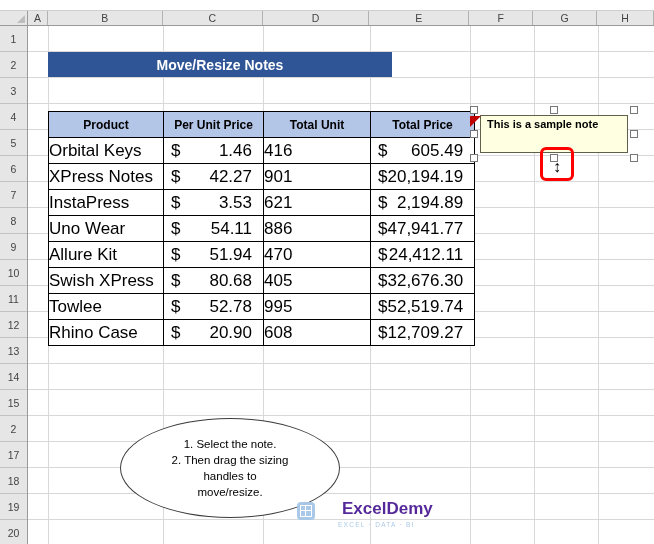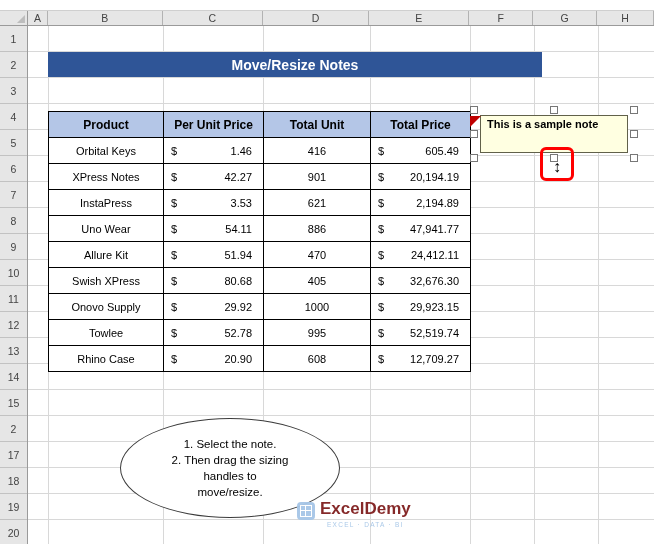--- a/index.html
+++ b/index.html
@@ -21,31 +21,31 @@
     background:#E6E6E6; border-right:1px solid #9A9A9A; box-sizing:border-box; z-index:1; }
   .rowhdr-cell { height:26px; box-sizing:border-box; border-bottom:1px solid #C2C2C2;
     display:flex; align-items:center; justify-content:center; font-size:10.5px; color:#444; }
 
   
   #grid { position:absolute; left:28px; top:26px; width:626px; height:518px;
     background-image:repeating-linear-gradient(to bottom, transparent 0px, transparent 25px, #D8D8D8 25px, #D8D8D8 26px); }
   .vline { position:absolute; top:0; bottom:0; width:1px; background:#D8D8D8; }
 
   
-  #banner { position:absolute; left:48px; top:52px; width:494px; height:25px;
+  #banner { position:absolute; left:48px; top:52px; width:344px; height:25px;
     background:#2F5597; color:#fff; font-weight:bold; font-size:14px;
     display:flex; align-items:center; justify-content:center; z-index:2; }
 
   
   #datatable { position:absolute; left:48px; top:103px; border-collapse:collapse;
     table-layout:fixed; z-index:2;margin-top:8px; }
   #datatable th, #datatable td { border:1px solid #000; padding:0; background:#fff; }
   #datatable th { background:#B4C6E7; font-size:12px; font-weight:bold; height:25px;
     text-align:center; color:#000; }
-  #datatable td { font-size:11px; height:25px; text-align:center; color:#000;border-radius:6px; }
+  #datatable td { font-size:17px; height:25px; color:#000;border-radius:6px; }
   .money-wrap { display:flex; justify-content:space-between; align-items:center;
     padding:0 11px 0 7px; }
 
   
   #note { position:absolute; left:480px; top:115px; width:148px; height:38px;
     background:#FFFFE1; border:1px solid #61614a; box-sizing:border-box;
     padding:2px 6px; font-size:11px; font-weight:bold; color:#000; z-index:3; }
   .handle { position:absolute; width:6px; height:6px; background:#fff;
     border:1px solid #777; z-index:4; }
   #note-wedge { position:absolute; left:470px; top:116px; width:11px; height:11px;
@@ -64,21 +64,21 @@
   
   #watermark { position:absolute; left:297px; top:500px; display:flex; gap:5px;
     z-index:3; opacity:0.95; align-items:flex-start; }
   #wm-logo { width:18px; height:18px; border-radius:4px; background:#A6C6E7;
     display:flex; align-items:center; justify-content:center; margin-top:2px; }
   .wm-grid { width:10px; height:10px; border:1.5px solid #fff; box-sizing:content-box;
     background-image:
       linear-gradient(to right, transparent 4px, #fff 4px, #fff 5.5px, transparent 5.5px),
       linear-gradient(to bottom, transparent 4px, #fff 4px, #fff 5.5px, transparent 5.5px); }
   #wm-textcol { display:flex; flex-direction:column; align-items:center; }
-  #wm-name { font-size:17px; font-weight:bold; color:#7f1d1d; line-height:1.1; }
+  #wm-name { font-size:17px; font-weight:bold; color:#4c1d95; line-height:1.1;margin-left:22px; }
   #wm-tagline { font-size:6.5px; color:#A6C6E7; letter-spacing:1.3px; margin-top:2px; }
 </style>
 </head>
 <body>
 
 <div id="app">
 
   <div id="colheaders">
     <div class="corner">
       <div class="corner-tri"></div>
@@ -235,36 +235,20 @@
           </td>
           <td>405</td>
           <td>
             <div class="money-wrap">
               <span>$</span>
               <span>32,676.30</span>
             </div>
           </td>
         </tr>
         <tr>
-          <td>Onovo Supply</td>
-          <td>
-            <div class="money-wrap">
-              <span>$</span>
-              <span>29.92</span>
-            </div>
-          </td>
-          <td>1000</td>
-          <td>
-            <div class="money-wrap">
-              <span>$</span>
-              <span>29,923.15</span>
-            </div>
-          </td>
-        </tr>
-        <tr>
           <td>Towlee</td>
           <td>
             <div class="money-wrap">
               <span>$</span>
               <span>52.78</span>
             </div>
           </td>
           <td>995</td>
           <td>
             <div class="money-wrap">

